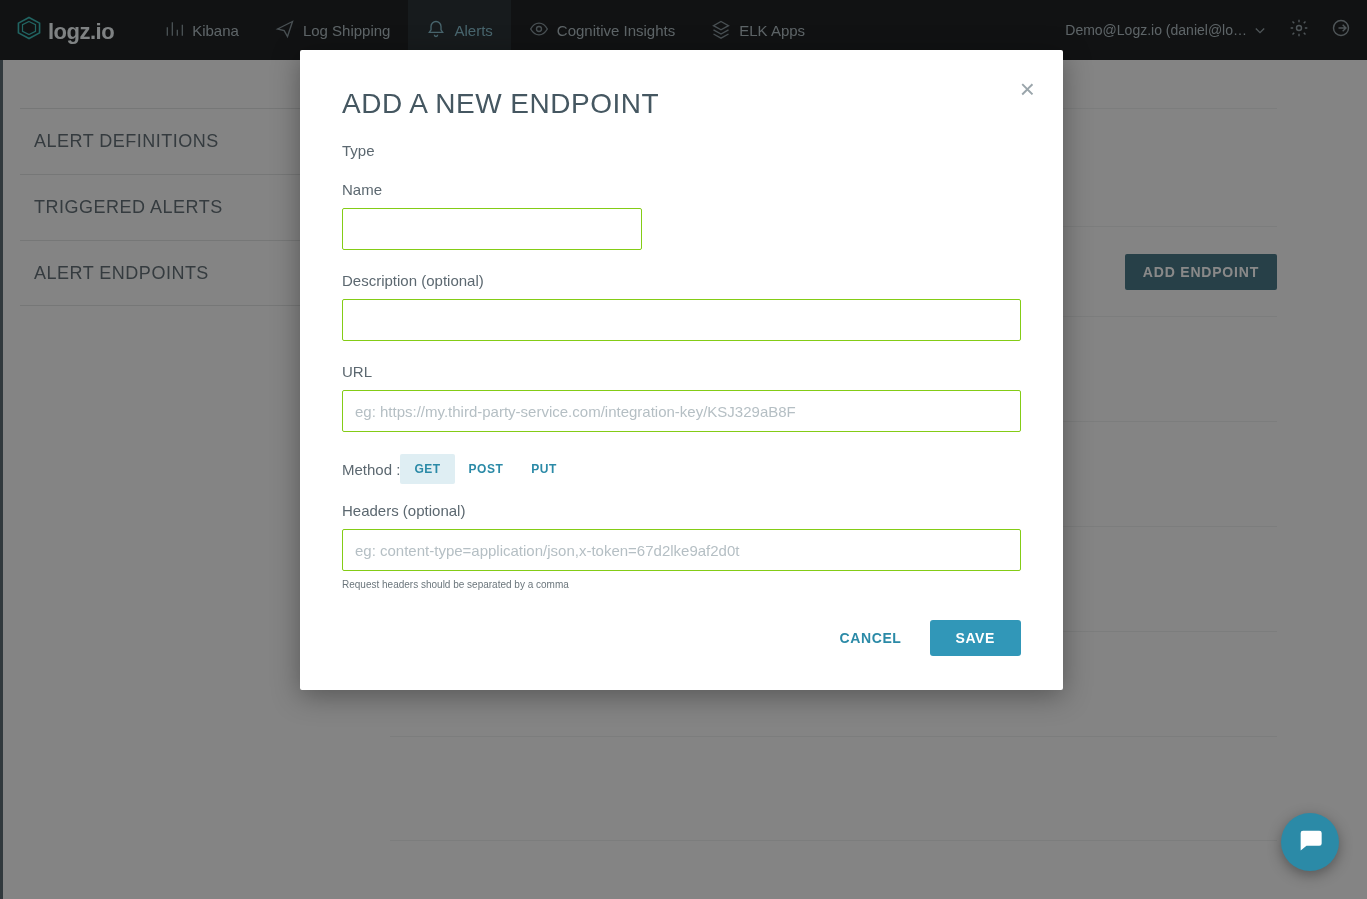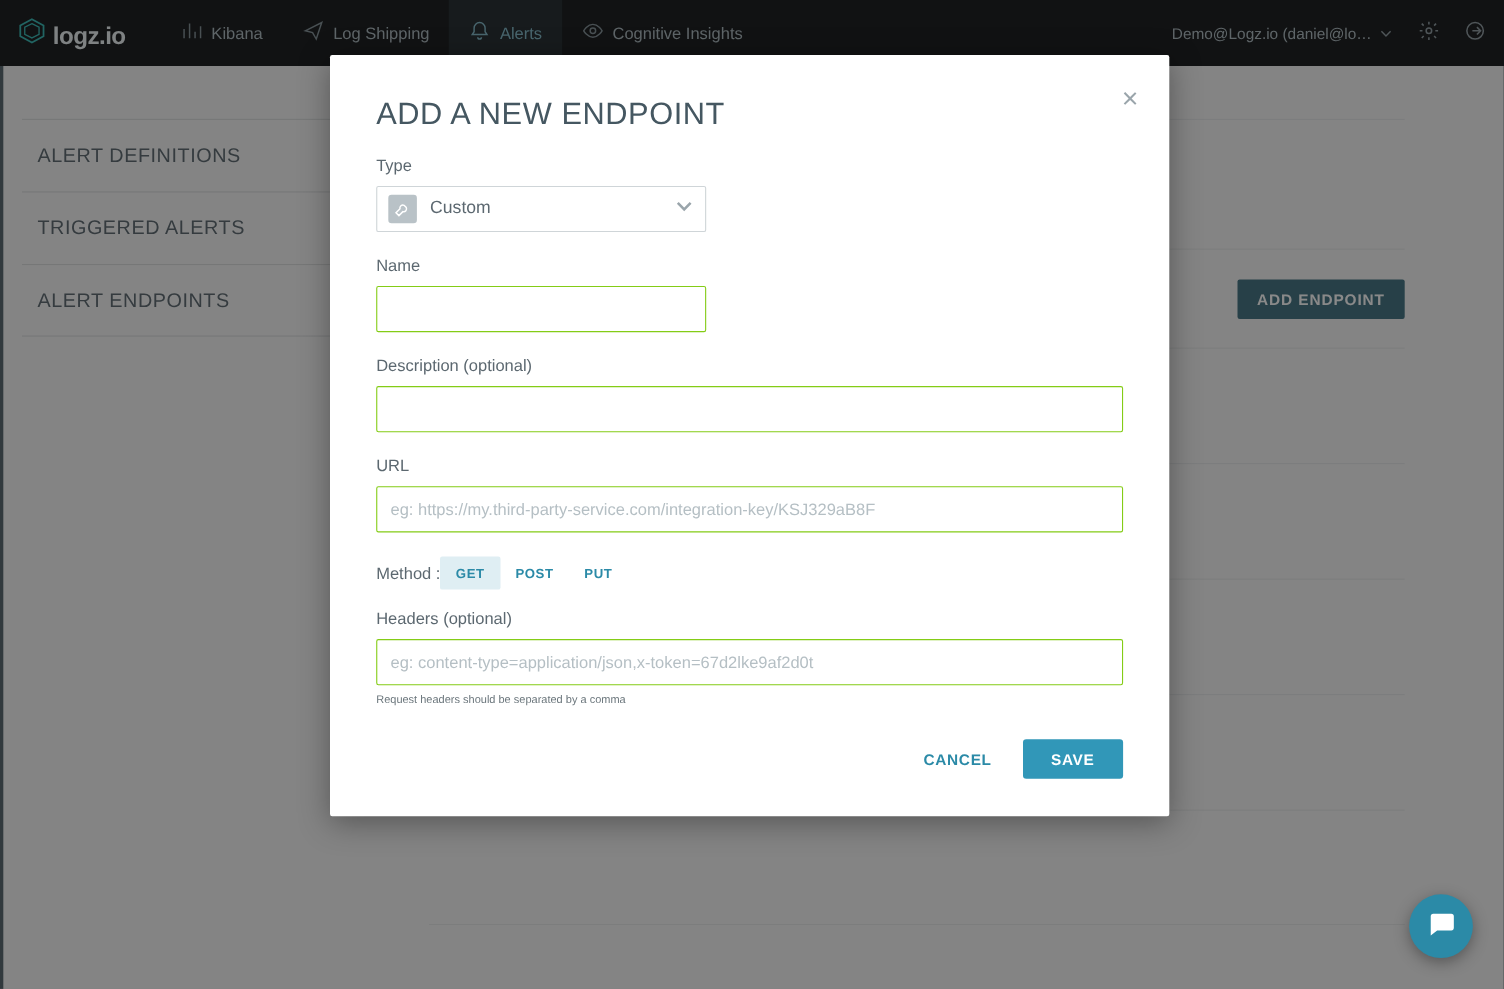--- a/index.html
+++ b/index.html
@@ -192,20 +192,26 @@
           </svg></span>
       <span>Alerts</span>
     </div>
     <div class="nav-item">
       <span><svg viewBox="0 0 24 24">
             <path d="M2 12s4-7 10-7 10 7 10 7-4 7-10 7S2 12 2 12z"></path>
             <circle cx="12" cy="12" r="3"></circle>
           </svg></span>
       <span>Cognitive Insights</span>
     </div>
+    <div class="nav-item">
+      <span><svg viewBox="0 0 24 24">
+            <path d="M12 3l9 5-9 5-9-5 9-5zM3 13l9 5 9-5M3 18l9 5 9-5"></path>
+          </svg></span>
+      <span>ELK Apps</span>
+    </div>
   </div>
   <div class="spacer"></div>
   <div class="user">
     <span>Demo@Logz.io (daniel@lo…</span>
     <span><svg viewBox="0 0 12 8" width="10" height="8">
           <path d="M1 1l5 5 5-5" fill="none" stroke="#8b979d" stroke-width="1.6"></path>
         </svg></span>
   </div>
   <div class="topbar-icons">
     <span><svg viewBox="0 0 24 24">
@@ -248,31 +254,20 @@
 <div class="left-edge"></div>
 
 <div class="overlay"></div>
 
 <div class="modal">
   <div class="modal-close">×</div>
   <h1 class="modal-title">ADD A NEW ENDPOINT</h1>
 
   <div class="form-group small">
     <label class="form-label">Type</label>
-    <div class="dropdown">
-      <span class="type-icon">
-          <svg viewBox="0 0 24 24">
-            <path d="M14 7a4 4 0 00-5.6 4.6L3 17l4 4 5.4-5.4A4 4 0 0017 10l-3-3z"></path>
-          </svg>
-        </span>
-      <span style="font-size:16px;color:#5c6870;">Custom</span>
-      <span class="chev"><svg viewBox="0 0 12 8">
-            <path d="M1 1l5 5 5-5"></path>
-          </svg></span>
-    </div>
   </div>
 
   <div class="form-group small">
     <label class="form-label">Name</label>
     <input class="text-input" type="text" style="">
   </div>
 
   <div class="form-group">
     <label class="form-label">Description (optional)</label>
     <input class="text-input" type="text" style="">

